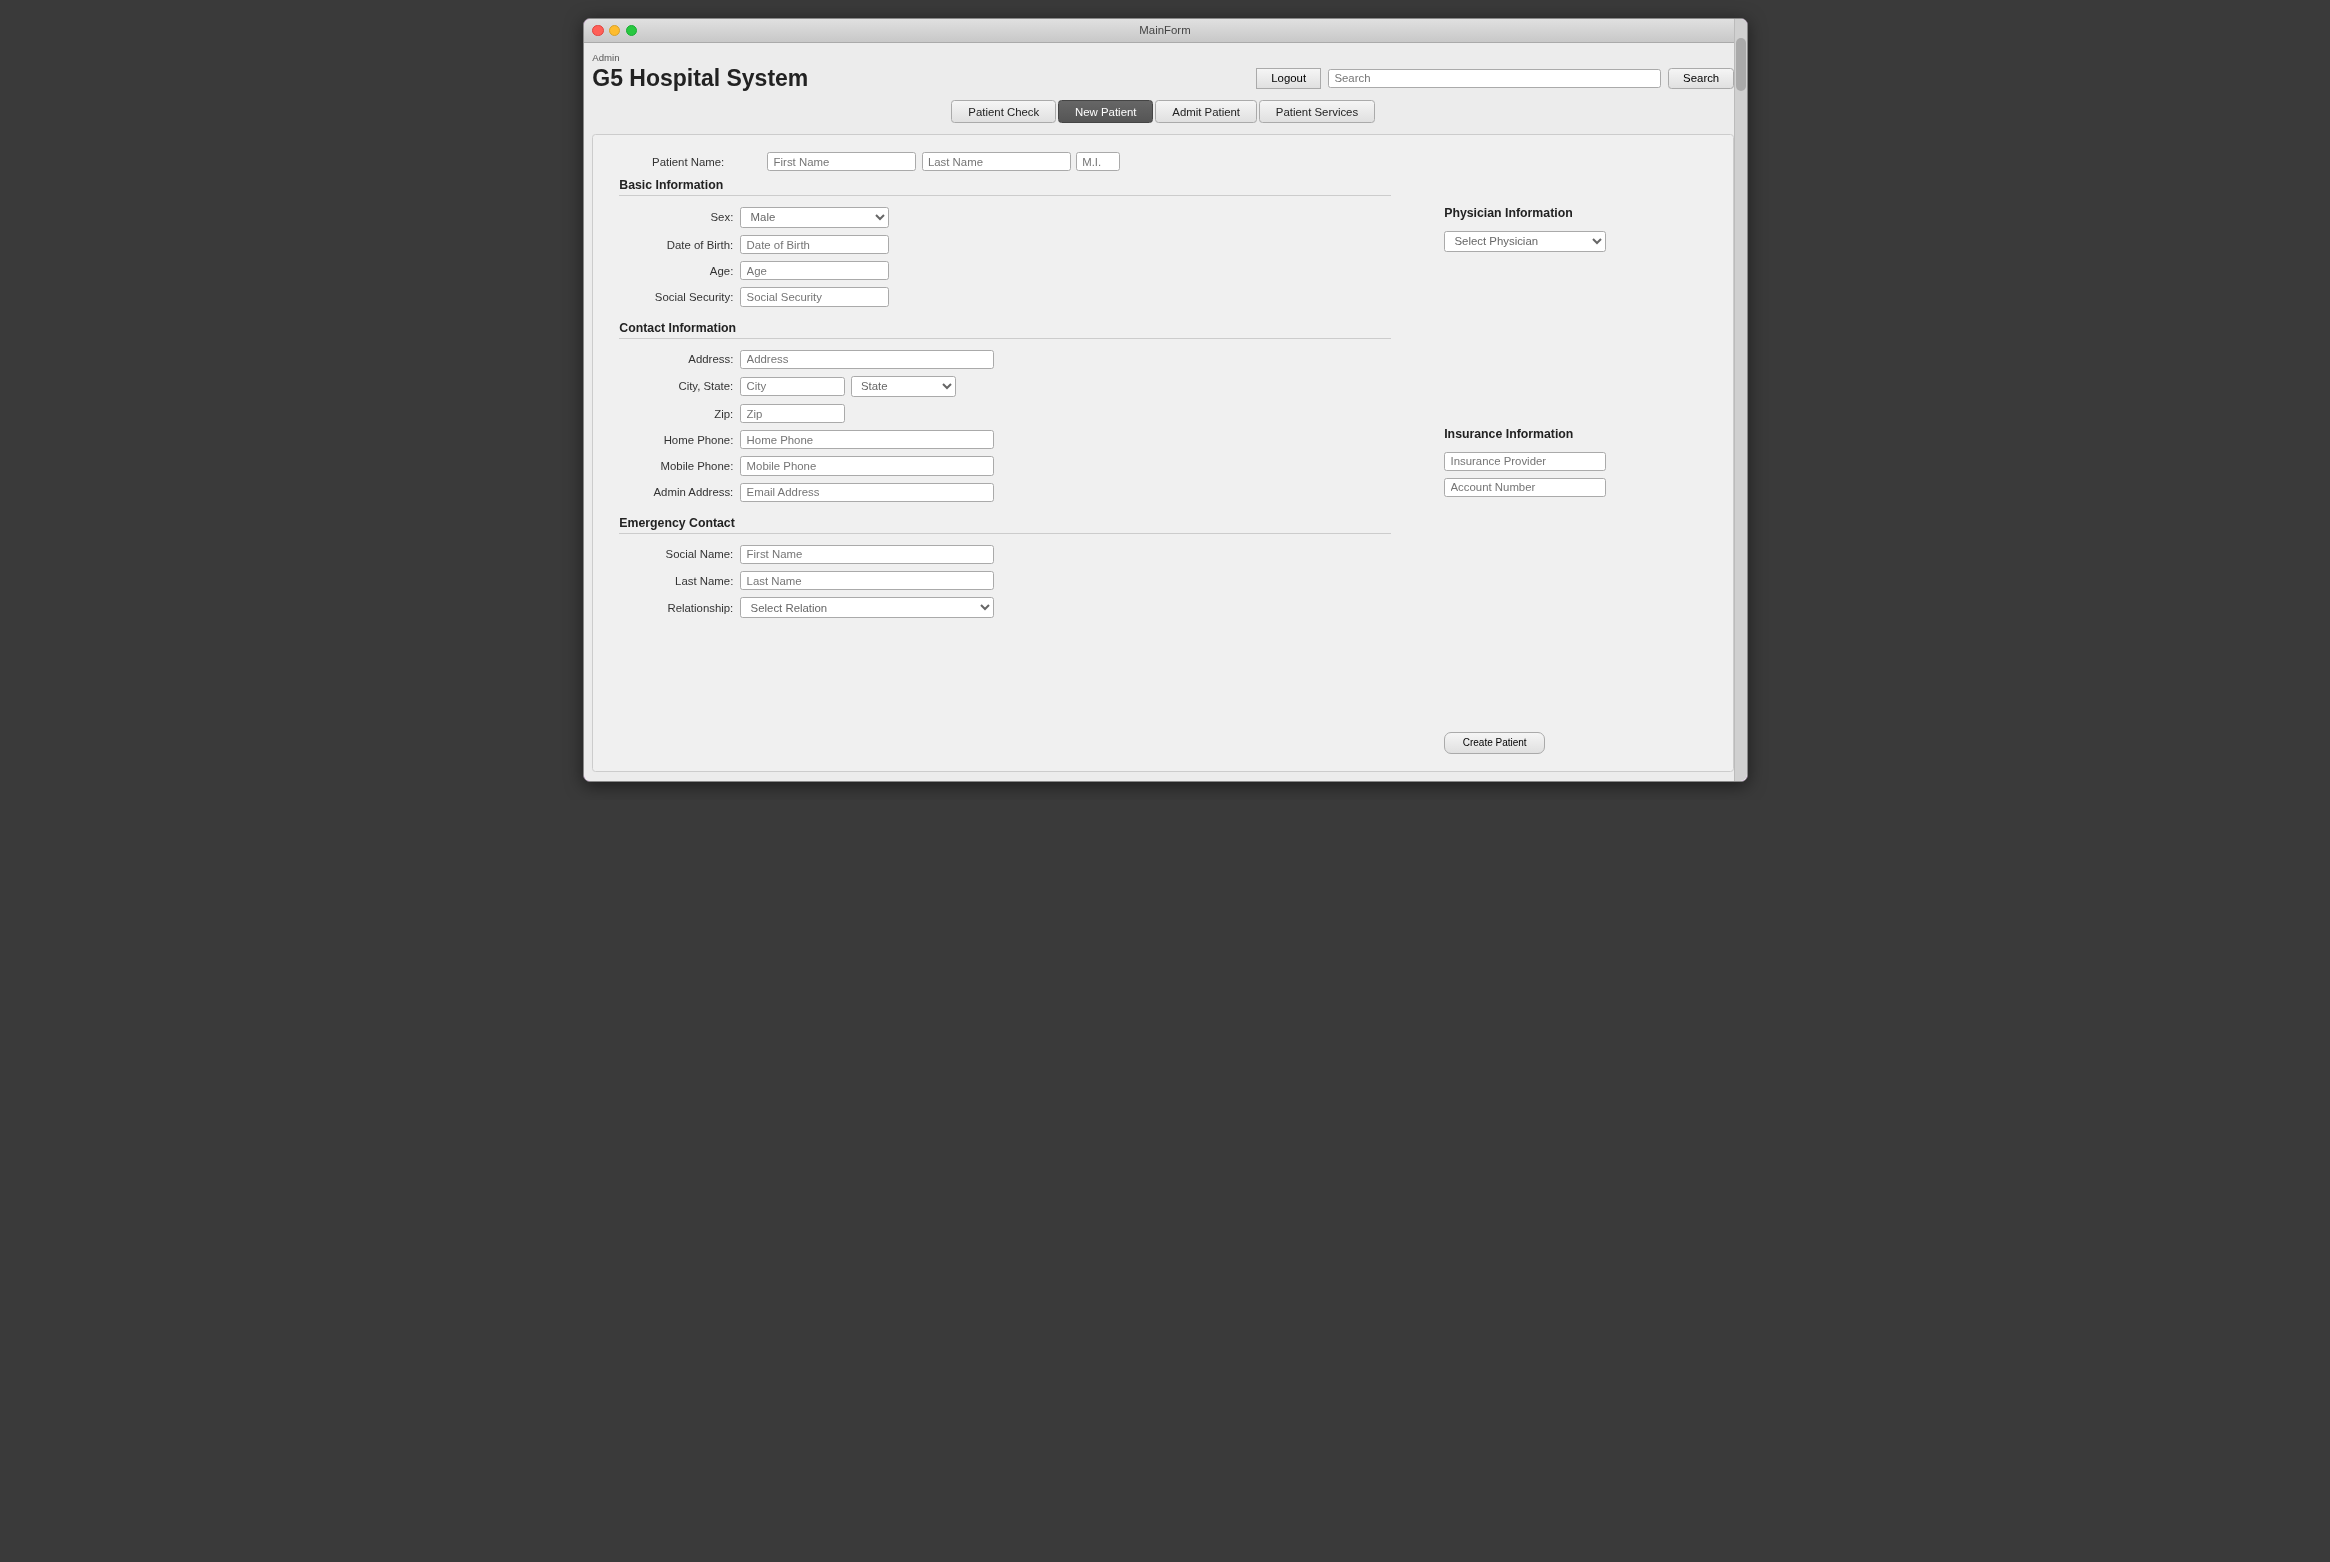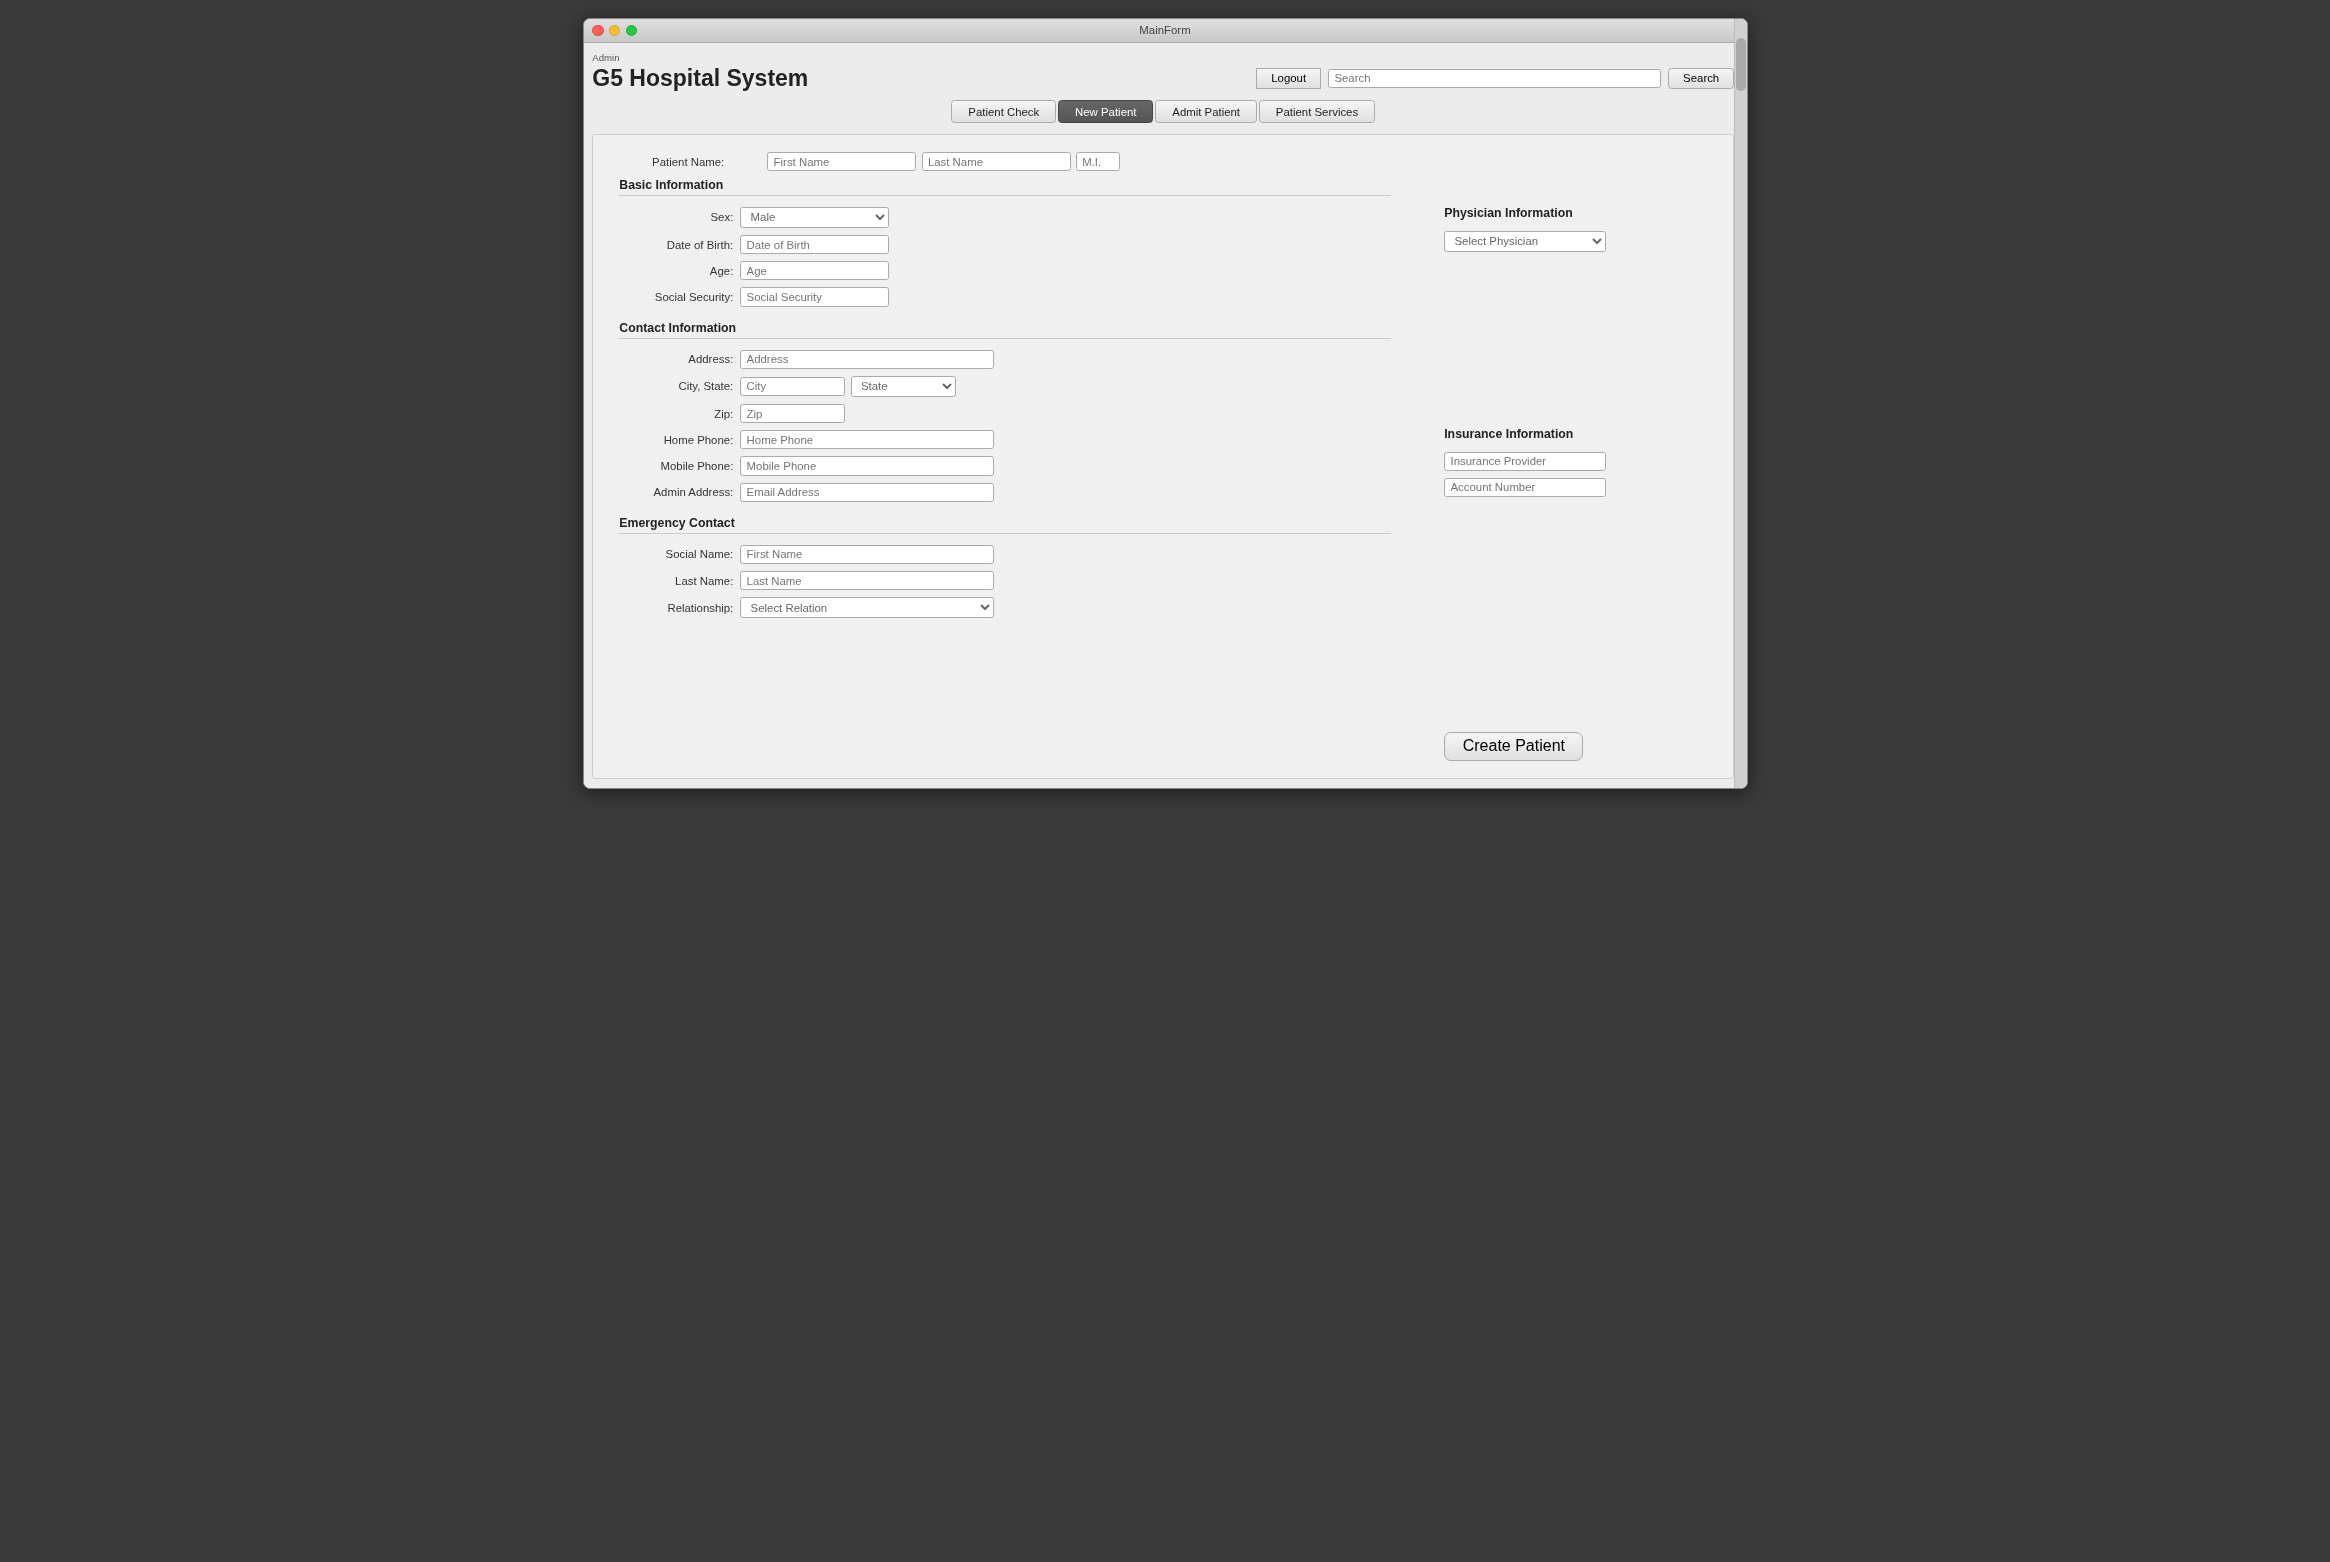--- a/index.html
+++ b/index.html
@@ -231,21 +231,21 @@
 
     .right-input {
       width: 162px;
     }
 
     .btn-create {
       background: linear-gradient(to bottom, #f5f5f5, #e0e0e0);
       border: 0.9px solid #aaa;
       border-radius: 7px;
       padding: 4.4px 17.5px;
-      font-size: 16px;
+      font-size: 10px;
       cursor: pointer;
       margin-top: 7px;
     }
 
     .scrollbar {
       width: 12.3px;
       background: #d0d0d0;
       border-left: 0.9px solid #bbb;
       position: absolute;
       right: 0;

